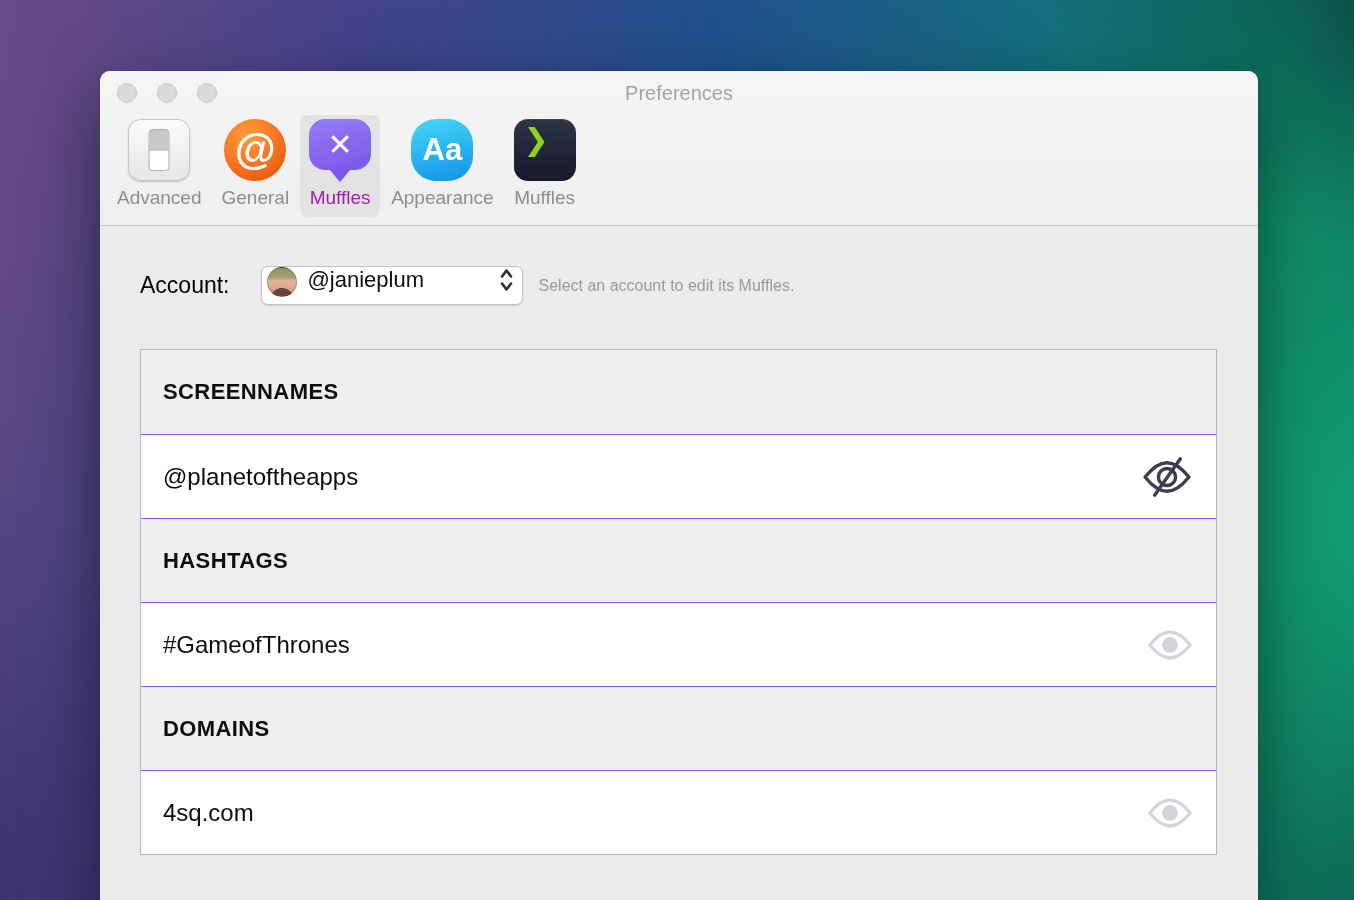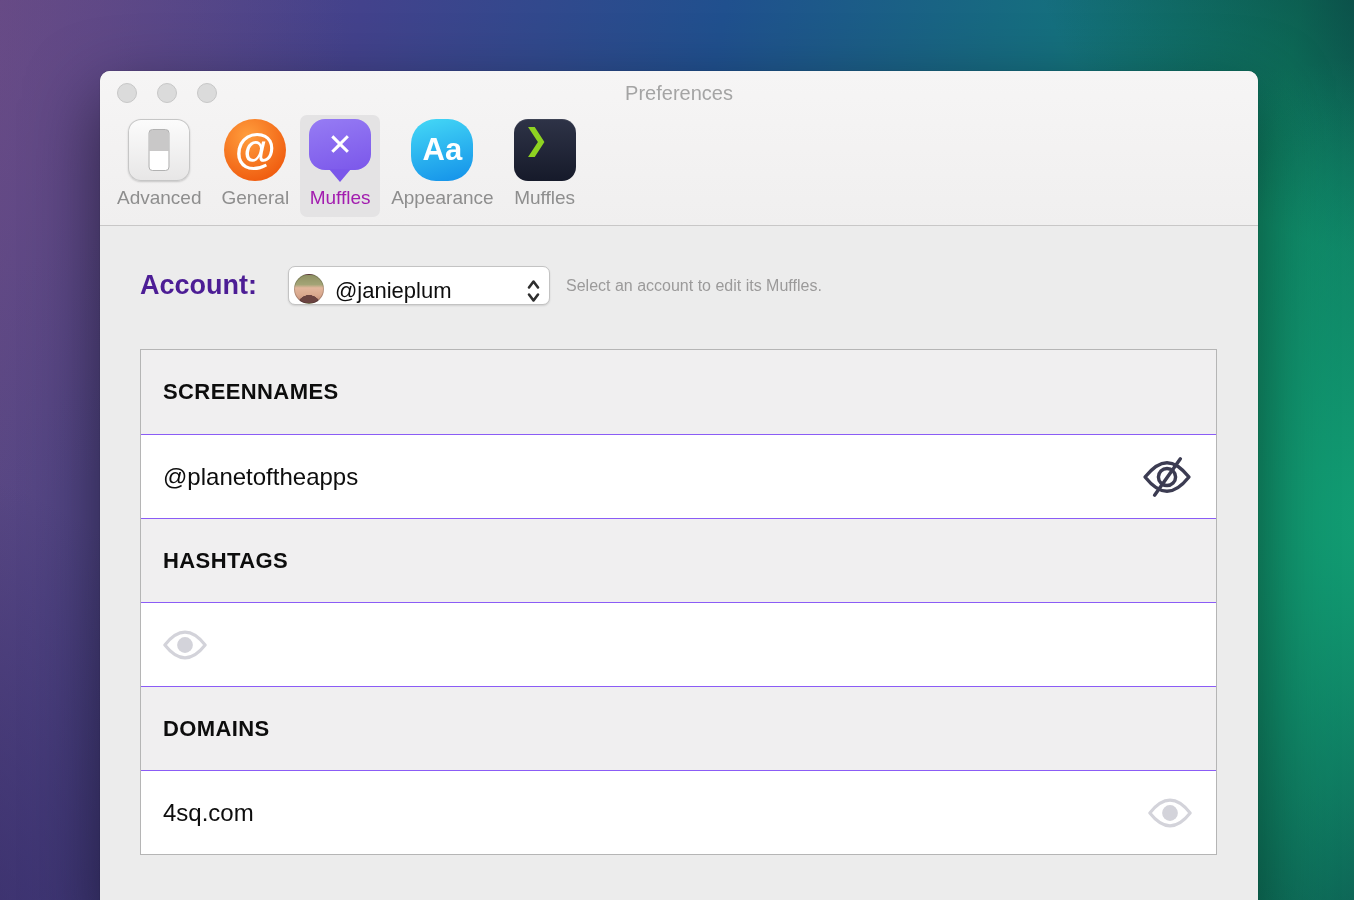--- a/index.html
+++ b/index.html
@@ -72,25 +72,25 @@
       background:linear-gradient(180deg,#2e3347,#161a2a);
       box-shadow:inset 0 1px 0 rgba(255,255,255,.08); }
   .ico-advanced .prompt { position:absolute; left:10px; top:3px;
       color:#8ed321; font-size:30px; font-weight:800; }
 
   
   .content { position:absolute; left:0; top:156px; width:100%; bottom:0; }
 
   .account-row { position:absolute; left:40px; top:39px; display:flex;
       align-items:center; }
-  .account-label { font-size:27px; font-weight:700; color:#4c1d95; }
+  .account-label { font-size:23px; font-weight:400; color:#000000; }
   .account-select { margin-left:31px; width:262px; height:39px;
       background:#fff; border:1px solid #c3c3c3; border-radius:7px;
       box-shadow:0 1px 2px rgba(0,0,0,.12);
-      display:flex; align-items:flex-end; padding:0 8px 0 5px; }
+      display:flex; align-items:flex-start; padding:0 8px 0 5px; }
   .avatar { width:30px; height:30px; border-radius:50%; flex:0 0 auto;
       border:1px solid rgba(0,0,0,.18);
       background:
         radial-gradient(circle at 50% 115%, #6b4340 0 34%, rgba(0,0,0,0) 35%),
         linear-gradient(180deg,#8f9163 0%, #a3a476 34%, #e2b69c 46%, #d9a88d 72%, #b98673 100%); }
   .account-name { margin-left:11px; font-size:22px; color:#0d0d0d; flex:1; }
   .stepper { flex:0 0 auto; display:flex; align-items:center; }
   .helper-text { margin-left:16px; font-size:16px; color:#9b9a9a; }
 
   
@@ -186,20 +186,21 @@
               <line x1="40" y1="3" x2="13" y2="41" stroke="#3c3c52" stroke-width="3.6" stroke-linecap="round"></line>
             </svg>
           </span>
         </div>
 
         <div class="mrow header">
           <span class="htext">HASHTAGS</span>
         </div>
 
         <div class="mrow item">
+          <span class="itext">#GameofThrones</span>
           <span class="eyebox">
             <svg width="44" height="32" viewBox="0 0 48 34">
               <path d="M2 17 Q13 3 24 3 Q35 3 46 17 Q35 31 24 31 Q13 31 2 17 Z" fill="none" stroke="#d3d3da" stroke-width="3.4" stroke-linejoin="round"></path>
               <circle cx="24" cy="17" r="8.6" fill="#d3d3da"></circle>
             </svg>
           </span>
         </div>
 
 
         <div class="mrow header">

